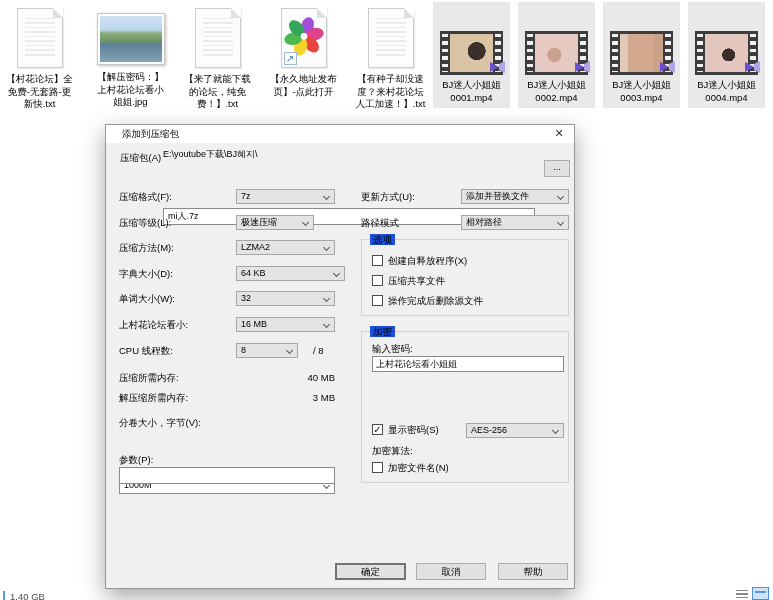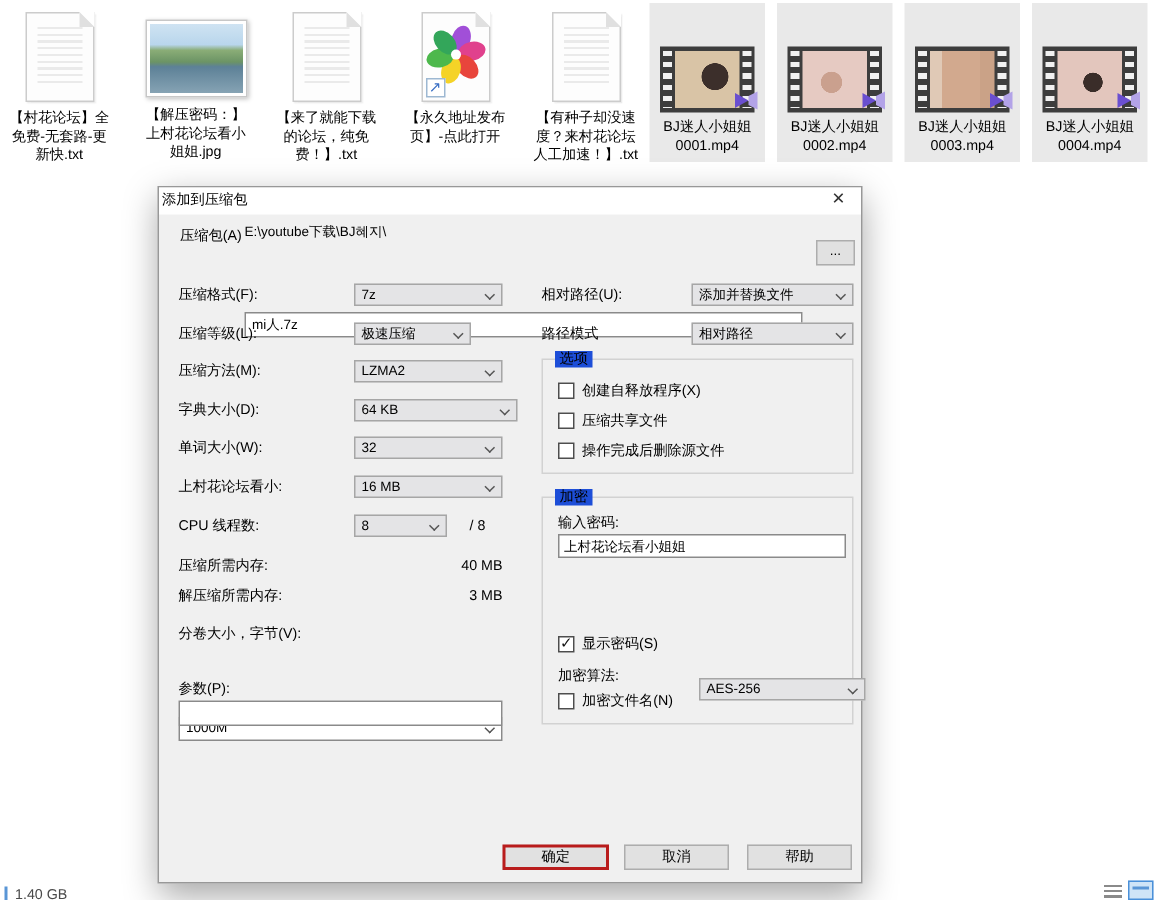--- a/index.html
+++ b/index.html
@@ -37,35 +37,35 @@
   .t1 { background:radial-gradient(circle at 62% 45%, #3c2f2b 0 26%, #d9c4a6 27% 100%); }
   .t2 { background:radial-gradient(circle at 45% 55%, #caa08e 0 22%, #e6cac2 23% 100%); }
   .t3 { background:linear-gradient(to right,#e0c9b6 0 18%,#d2a98e 18% 78%,#caa287 78% 100%); }
   .t4 { background:radial-gradient(circle at 55% 55%, #3a2d29 0 20%, #e3c6bd 21% 100%); }
   .play-icon { position:absolute; right:-3px; bottom:1px; }
   .video-label { position:absolute; top:77px; width:100%; font-size:9.5px; line-height:12.5px; white-space:pre-line; }
   
   .dialog { position:absolute; left:105px; top:124px; width:470px; height:465px;
             background:#f0f0f0; border:1px solid #989898; box-shadow:0 8px 22px rgba(0,0,0,.35); }
   .titlebar { position:absolute; left:0; top:0; right:0; height:18px; background:#ffffff; }
-  .title-text { position:absolute; left:2px; top:0; font-size:9.5px; line-height:18px; }
+  .title-text { position:absolute; left:16px; top:0; font-size:9.5px; line-height:18px; }
   .close-btn { position:absolute; right:0; top:0; width:30px; height:18px; text-align:center;
             font-size:11px; line-height:17px; color:#333; cursor:default; }
   .lbl { position:absolute; font-size:9.5px; line-height:12px; white-space:nowrap; }
   .val-right { text-align:right; }
   .combo { position:absolute; height:15px; background:#e4e4e6; border:1px solid #a6a6a6;
             font-size:9px; line-height:13px; padding:0 16px 0 4px; overflow:hidden; white-space:nowrap; }
   .combo.white { background:#ffffff; border-color:#8a8a8a;margin-top:48px; }
   .chev { position:absolute; right:5px; top:4px; width:5px; height:5px;
             border-right:1.2px solid #555; border-bottom:1.2px solid #555; transform:rotate(45deg); }
   .tinput { position:absolute; background:#fff; border:1px solid #8a8a8a; font-size:9px;
             padding:0 3px; font-family:"Liberation Sans",sans-serif; }
   .btn { position:absolute; height:17px; background:#e1e1e1; border:1px solid #adadad;
             font-size:9.5px; text-align:center; line-height:15px; }
-  .btn.default { border:2px solid #b91c1c; line-height:13px; }
+  .btn.default { border:2px solid #737373; line-height:13px; }
   .groupbox { position:absolute; border:1px solid #d2d2d2; }
   .gb-title { position:absolute; top:-6px; left:8px; background:#1d4ed8; padding:0 3px; font-size:9.5px; line-height:11px; }
   .cbrow { position:absolute; height:12px; }
   .cbox { position:absolute; left:0; top:0; width:11px; height:11px; background:#fff;
             border:1px solid #4d4d4d; font-size:10px; line-height:10px; text-align:center; color:#111; }
   .cblbl { position:absolute; left:16px; top:0; font-size:9.5px; line-height:12px; white-space:nowrap; }
   .browse-btn { position:absolute; background:#e1e1e1; border:1px solid #adadad;
             font-size:9px; text-align:center; line-height:13px; }
   
   .status-size { position:absolute; left:10px; top:591px; font-size:9.5px; color:#4a4a4a; }
@@ -238,21 +238,21 @@
   <span class="lbl val-right" style="left:130px; top:267px; width:99px">3 MB</span>
 
   <span class="lbl" style="left:13px; top:292px">分卷大小，字节(V):</span>
   <div class="combo white" style="left:13px; top:305px; width:216px; height:16px">
     <span>1000M</span><span class="chev"></span>
   </div>
 
   <span class="lbl" style="left:13px; top:329px">参数(P):</span>
   <input class="tinput" style="left: 13px; top: 342px; width: 216px; height: 17px;" value="">
 
-  <span class="lbl" style="left:255px; top:66px">相对路径(U):</span>
+  <span class="lbl" style="left:255px; top:66px">更新方式(U):</span>
   <div class="combo" style="left:355px; top:64px; width:108px">
     <span>添加并替换文件</span><span class="chev"></span>
   </div>
   <span class="lbl" style="left:255px; top:92px">路径模式</span>
   <div class="combo" style="left:355px; top:90px; width:108px">
     <span>相对路径</span><span class="chev"></span>
   </div>
 
   <div class="groupbox" style="left:255px; top:114px; width:208px; height:77px">
     <span class="gb-title">选项</span>
@@ -273,21 +273,21 @@
   <div class="groupbox" style="left:255px; top:206px; width:208px; height:152px">
     <span class="gb-title">加密</span>
   </div>
   <span class="lbl" style="left:266px; top:218px">输入密码:</span>
   <input class="tinput" style="left: 266px; top: 231px; width: 192px; height: 16px;" value="上村花论坛看小姐姐">
   <div class="cbrow" style="left:266px; top:299px">
     <span class="cbox">✓</span>
     <span class="cblbl">显示密码(S)</span>
   </div>
   <span class="lbl" style="left:266px; top:320px">加密算法:</span>
-  <div class="combo" style="left:360px; top:327px; width:111px">
+  <div class="combo" style="left:360px; top:298px; width:98px">
     <span>AES-256</span><span class="chev"></span>
   </div>
   <div class="cbrow" style="left:266px; top:337px">
     <span class="cbox"></span>
     <span class="cblbl">加密文件名(N)</span>
   </div>
 
   <div class="btn default" style="left:229px; top:438px; width:71px">确定</div>
   <div class="btn" style="left:310px; top:438px; width:70px">取消</div>
   <div class="btn" style="left:392px; top:438px; width:70px">帮助</div>

